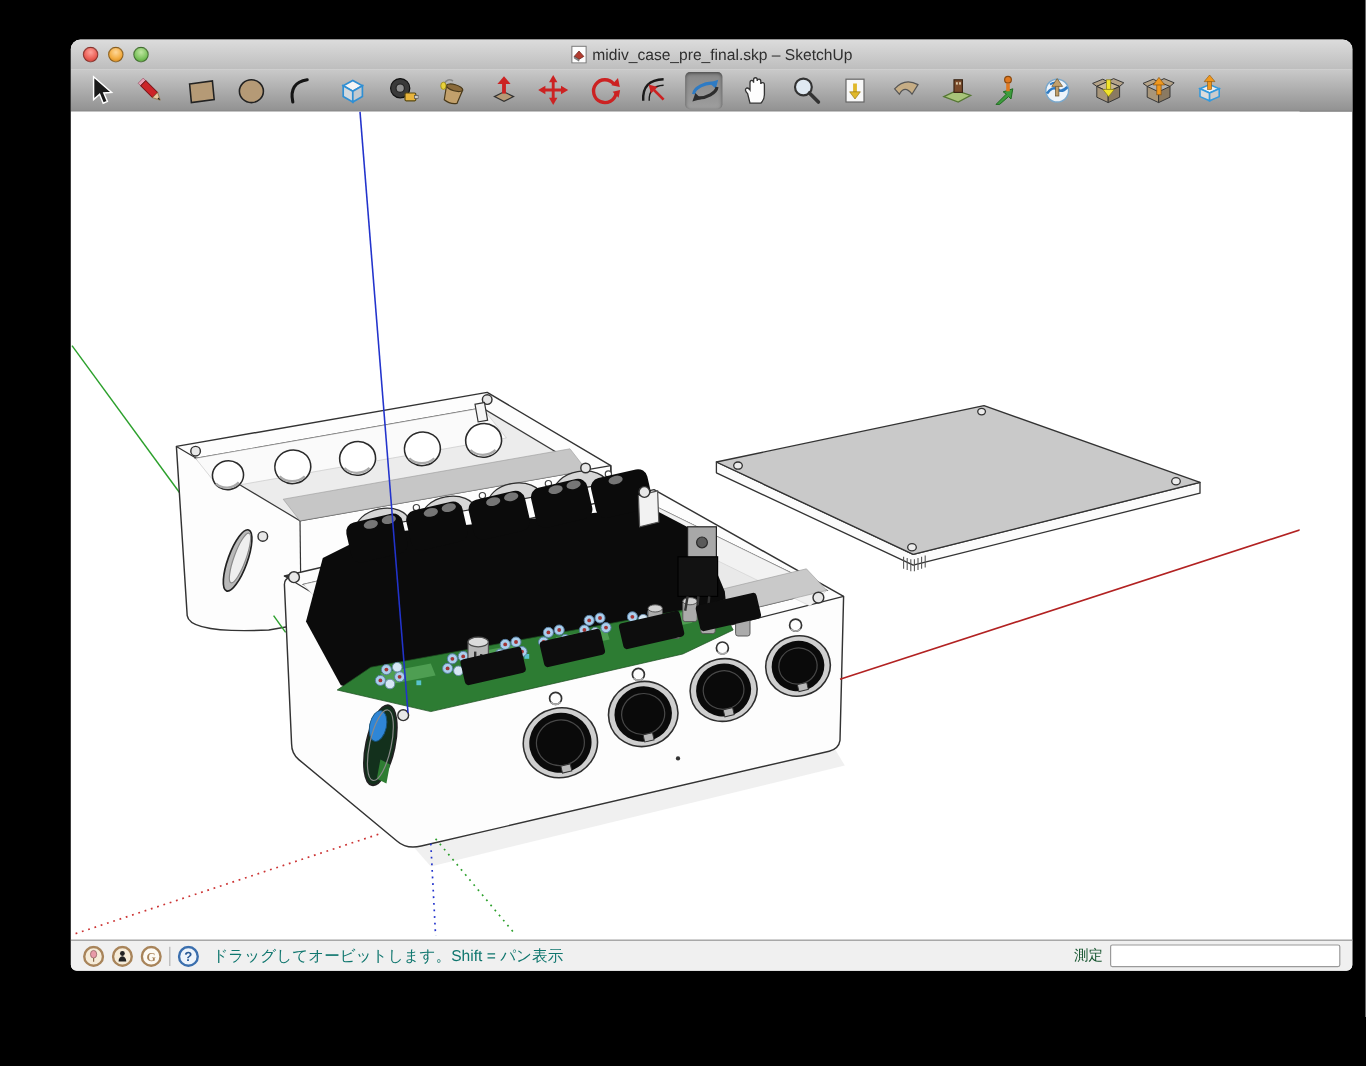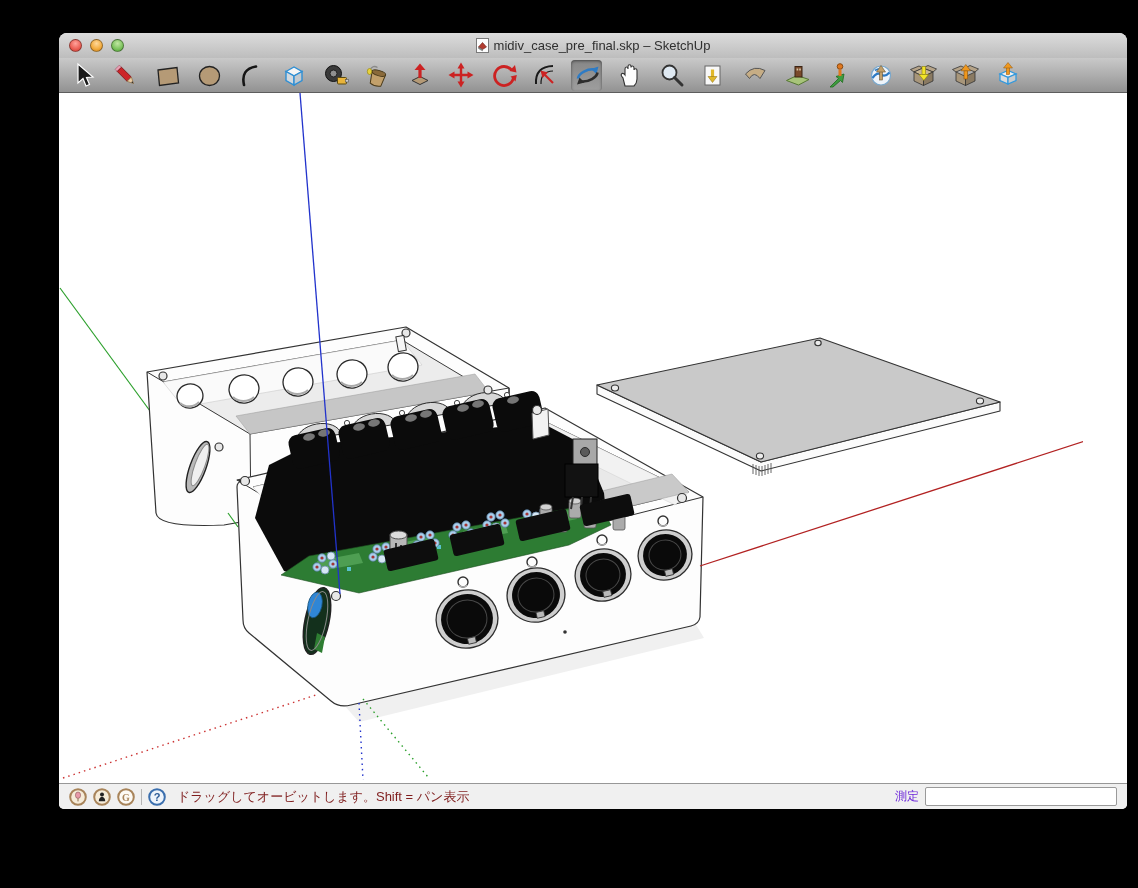--- a/index.html
+++ b/index.html
@@ -17,23 +17,23 @@
   .light.green{background:radial-gradient(circle at 50% 32%,#c0e6a2,#7cc35d 60%,#4c9a33);}
   .titletext{margin:0 auto;display:flex;align-items:center;gap:5px;font-size:13px;color:#2f2f2f;}
   .toolbar{height:35px;background:linear-gradient(#c9c9c9,#929292);border-bottom:1px solid #5d5d5d;
            display:flex;align-items:center;padding-left:8px;gap:11px;box-sizing:border-box;}
   .tool{width:31px;height:31px;display:flex;align-items:center;justify-content:center;border-radius:4px;flex:0 0 auto;}
   .tool.active{background:linear-gradient(#878787,#9e9e9e);box-shadow:inset 0 1px 3px rgba(0,0,0,.5);}
   .canvas{width:1024px;height:690px;background:#fff;display:block;}
   .statusbar{height:26px;background:#f0f0f0;border-top:1px solid #979797;display:flex;align-items:center;
              padding:0 10px;gap:6px;box-sizing:border-box;}
   .sep{width:1px;height:16px;background:#b5b5b5;}
-  .smsg{font-size:13px;color:#7f1d1d;margin-left:5px;white-space:nowrap;}
+  .smsg{font-size:13px;color:#0f766e;margin-left:5px;white-space:nowrap;}
   .spacer{flex:1;}
-  .mlabel{font-size:12px;color:#6d28d9;}
+  .mlabel{font-size:12px;color:#14532d;}
   .measure{width:182px;height:17px;border:1px solid #9a9a9a;border-radius:2px;font-size:12px;
            padding:0 4px;background:#fff;}
 </style>
 </head>
 <body>
 
 <div class="window">
 
   <div class="titlebar">
     <div class="lights">

